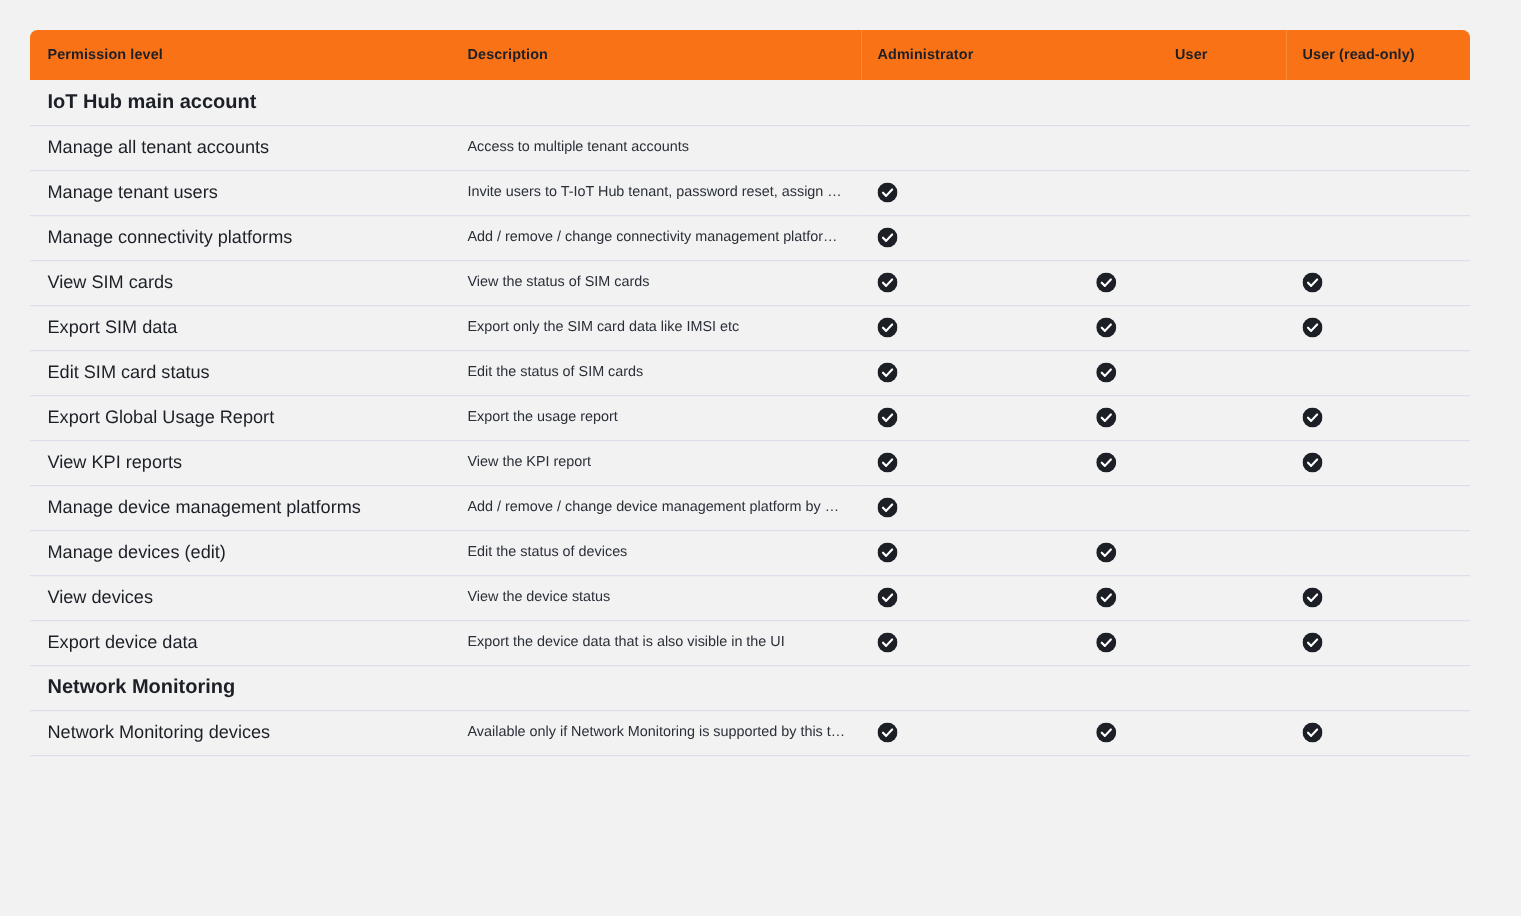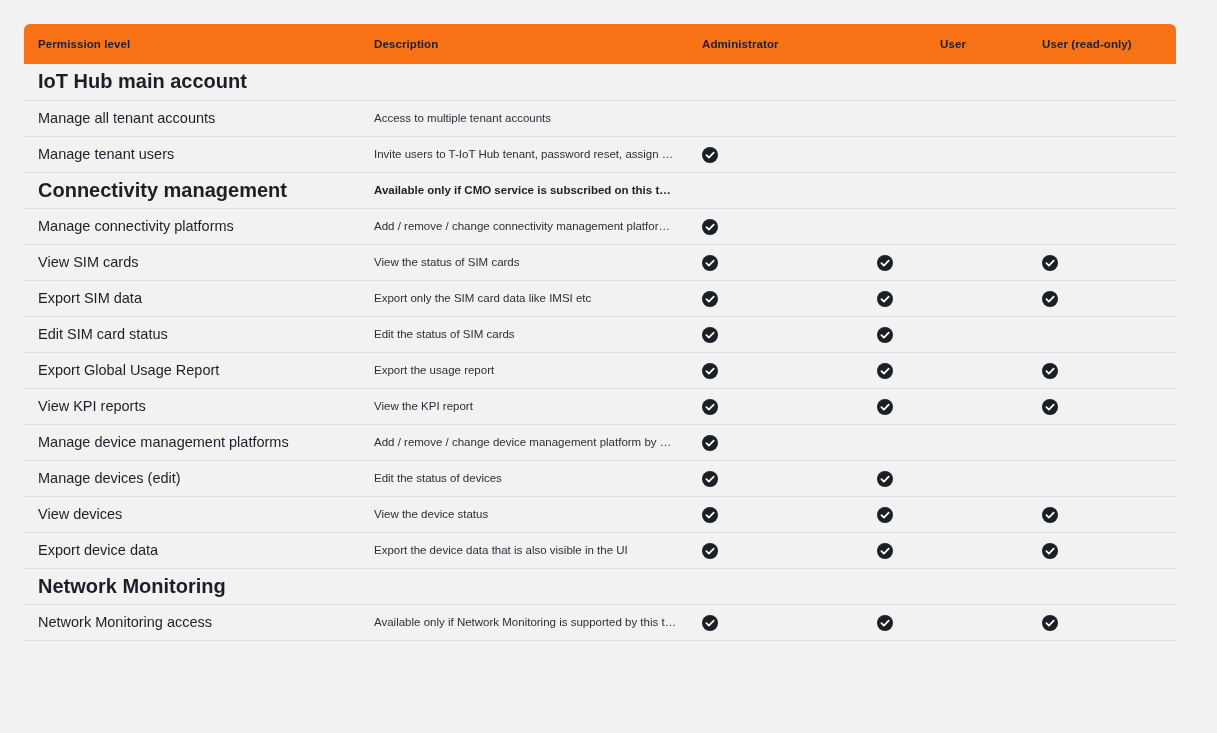--- a/index.html
+++ b/index.html
@@ -93,21 +93,21 @@
     color: #2a2f37;
     font-weight: 400;
     white-space: nowrap;
     overflow: hidden;
     text-overflow: ellipsis;
     margin-top: 44px;
   }
 
   tr.section-row td.cell-perm {
     font-weight: 700;
-    font-size: 20px;
+    font-size: 16px;
   }
   tr.section-row td.cell-desc {
     font-weight: 700;
     color: #1c2026;
   }
 
   tr.section-row td { height: 36px; }
 
   td.cell-mark {
     text-align: left;
@@ -167,27 +167,20 @@
           <tr class="item-row">
             <td class="cell-perm">Manage tenant users</td>
             <td class="cell-desc">Invite users to T-IoT Hub tenant, password reset, assign role, d…</td>
             <td class="cell-mark admin"><span class="check"><svg width="16" height="16" viewBox="0 0 16 16" aria-hidden="true">
                   <circle cx="8" cy="8" r="8" fill="#1c2026"></circle>
                   <path d="M4.4 8.2 L6.9 10.7 L11.7 5.6" fill="none" stroke="#ffffff" stroke-width="1.7" stroke-linecap="round" stroke-linejoin="round"></path>
                 </svg></span></td>
             <td class="cell-mark user"></td>
             <td class="cell-mark ro"></td>
           </tr>
-          <tr class="section-row">
-            <td class="cell-perm">Connectivity management</td>
-            <td class="cell-desc">Available only if CMO service is subscribed on this tenant</td>
-            <td class="cell-mark admin"></td>
-            <td class="cell-mark user"></td>
-            <td class="cell-mark ro"></td>
-          </tr>
           <tr class="item-row">
             <td class="cell-perm">Manage connectivity platforms</td>
             <td class="cell-desc">Add / remove / change connectivity management platform by…</td>
             <td class="cell-mark admin"><span class="check"><svg width="16" height="16" viewBox="0 0 16 16" aria-hidden="true">
                   <circle cx="8" cy="8" r="8" fill="#1c2026"></circle>
                   <path d="M4.4 8.2 L6.9 10.7 L11.7 5.6" fill="none" stroke="#ffffff" stroke-width="1.7" stroke-linecap="round" stroke-linejoin="round"></path>
                 </svg></span></td>
             <td class="cell-mark user"></td>
             <td class="cell-mark ro"></td>
           </tr>
@@ -324,21 +317,21 @@
                 </svg></span></td>
           </tr>
           <tr class="section-row">
             <td class="cell-perm">Network Monitoring</td>
             <td class="cell-desc"></td>
             <td class="cell-mark admin"></td>
             <td class="cell-mark user"></td>
             <td class="cell-mark ro"></td>
           </tr>
           <tr class="item-row">
-            <td class="cell-perm">Network Monitoring access</td>
+            <td class="cell-perm">Network Monitoring devices</td>
             <td class="cell-desc">Available only if Network Monitoring is supported by this tenant</td>
             <td class="cell-mark admin"><span class="check"><svg width="16" height="16" viewBox="0 0 16 16" aria-hidden="true">
                   <circle cx="8" cy="8" r="8" fill="#1c2026"></circle>
                   <path d="M4.4 8.2 L6.9 10.7 L11.7 5.6" fill="none" stroke="#ffffff" stroke-width="1.7" stroke-linecap="round" stroke-linejoin="round"></path>
                 </svg></span></td>
             <td class="cell-mark user"><span class="check"><svg width="16" height="16" viewBox="0 0 16 16" aria-hidden="true">
                   <circle cx="8" cy="8" r="8" fill="#1c2026"></circle>
                   <path d="M4.4 8.2 L6.9 10.7 L11.7 5.6" fill="none" stroke="#ffffff" stroke-width="1.7" stroke-linecap="round" stroke-linejoin="round"></path>
                 </svg></span></td>
             <td class="cell-mark ro"><span class="check"><svg width="16" height="16" viewBox="0 0 16 16" aria-hidden="true">

